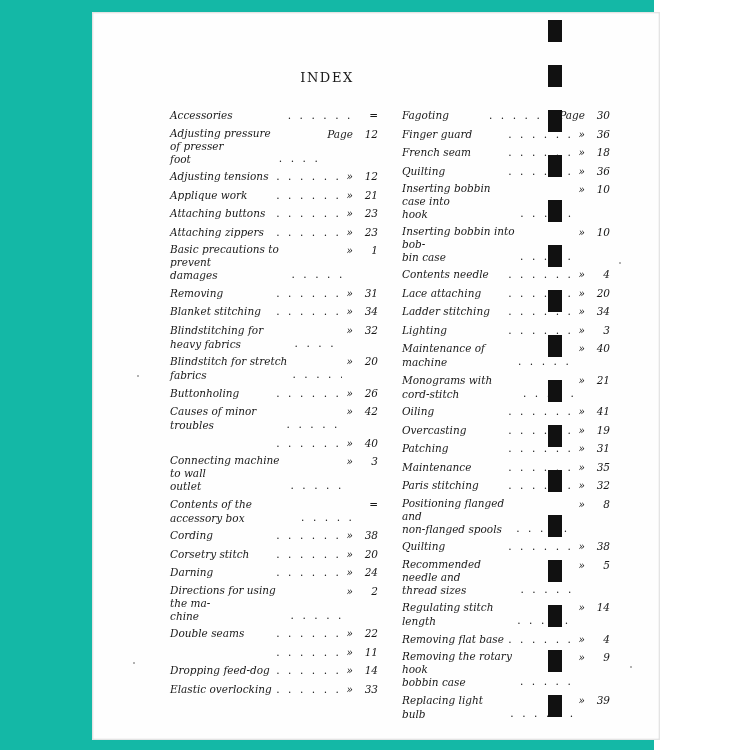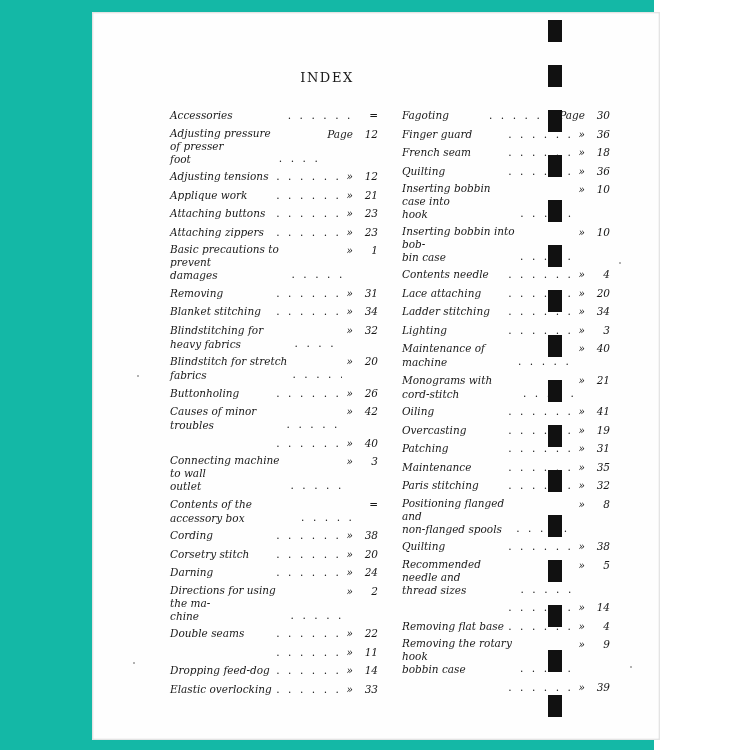--- a/index.html
+++ b/index.html
@@ -392,38 +392,40 @@
           <span class="num">38</span>
         </div>
         <div class="entry two-line">
           <span class="label">Recommended needle and
 thread sizes</span>
           <span class="dots">. . . . . .</span>
           <span class="pagemark">»</span>
           <span class="num">5</span>
         </div>
         <div class="entry">
+          <span class="label">Regulating stitch length</span>
           <span class="dots">. . . . . .</span>
           <span class="pagemark">»</span>
           <span class="num">14</span>
         </div>
         <div class="entry">
           <span class="label">Removing flat base</span>
           <span class="dots">. . . . . .</span>
           <span class="pagemark">»</span>
           <span class="num">4</span>
         </div>
         <div class="entry two-line">
           <span class="label">Removing the rotary hook
 bobbin case</span>
           <span class="dots">. . . . . .</span>
           <span class="pagemark">»</span>
           <span class="num">9</span>
         </div>
         <div class="entry">
+          <span class="label">Replacing light bulb</span>
           <span class="dots">. . . . . .</span>
           <span class="pagemark">»</span>
           <span class="num">39</span>
         </div>
       </div>
   </div>
 
   <div class="binder-strip" id="binder">
       <div class="binder-hole" style="top: 6px;"></div>
       <div class="binder-hole" style="top: 51px;"></div>

